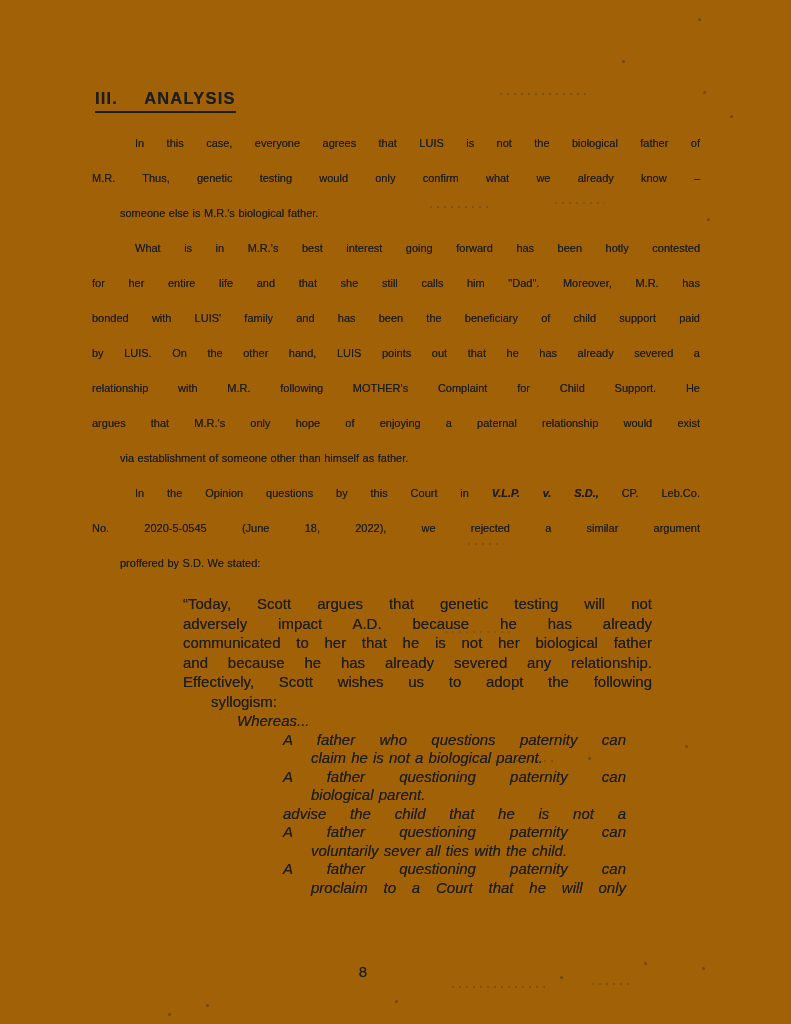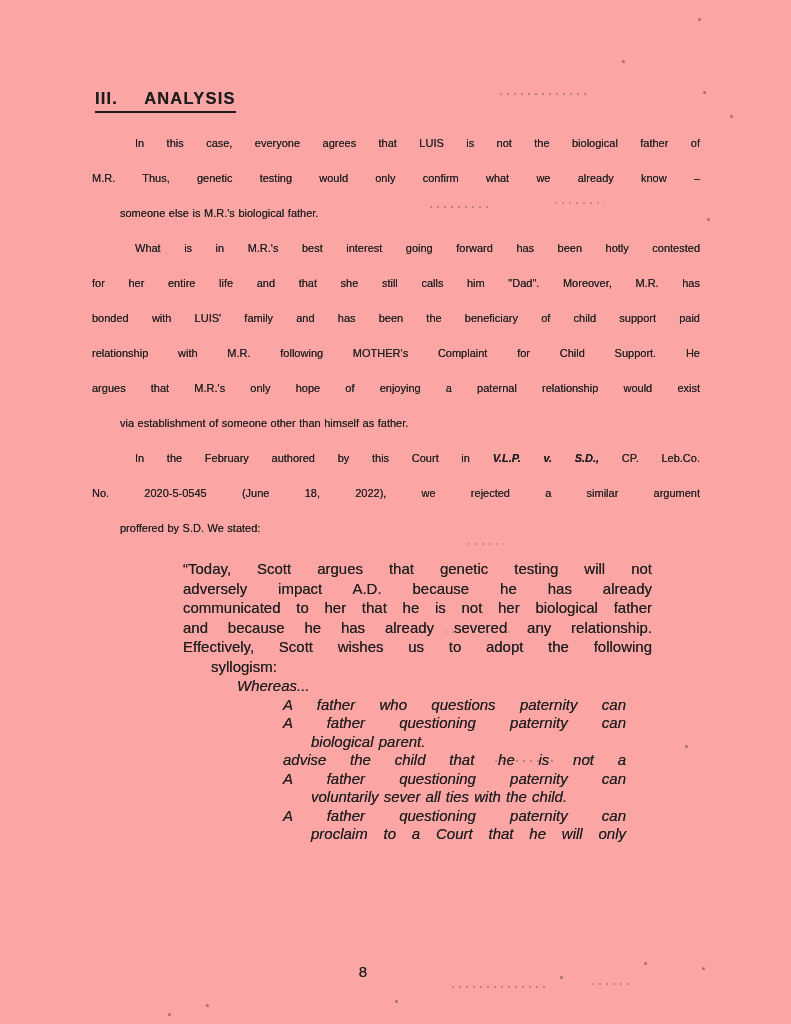--- a/index.html
+++ b/index.html
@@ -1,21 +1,21 @@
 <!DOCTYPE html>
 <html><head>
 <meta charset="utf-8">
 <style>
   html, body { margin: 0; padding: 0; background: #ffffff; }
 
   .page {
     position: relative;
     width: 791px;
     height: 1024px;
-    background: #fca5a5;
+    background: #a16207;
     overflow: hidden;
     font-family: "Liberation Sans", "DejaVu Sans", sans-serif;
     color: #1d1d1d;
     text-shadow: 0 0 0.55px rgba(25,25,25,0.75);
   }
 
   .content {
     position: absolute;
     left: 92px;
     top: 88px;
@@ -82,46 +82,48 @@
     <div class="para indent-first">
         <div class="line line-first">In this case, everyone agrees that LUIS is not the biological father of</div>
         <div class="line">M.R. Thus, genetic testing would only confirm what we already know –</div>
         <div class="line line-last">someone else is M.R.'s biological father.</div>
       </div>
 
     <div class="para indent-first">
         <div class="line line-first">What is in M.R.'s best interest going forward has been hotly contested</div>
         <div class="line">for her entire life and that she still calls him "Dad". Moreover, M.R. has</div>
         <div class="line">bonded with LUIS' family and has been the beneficiary of child support paid</div>
+        <div class="line">by LUIS. On the other hand, LUIS points out that he has already severed a</div>
         <div class="line">relationship with M.R. following MOTHER's Complaint for Child Support. He</div>
         <div class="line">argues that M.R.'s only hope of enjoying a paternal relationship would exist</div>
         <div class="line line-last">via establishment of someone other than himself as father.</div>
       </div>
 
     <div class="para">
-      <div class="line p3-line1"><span>In the February authored by this Court in </span><span class="citation">V.L.P. v. S.D.,</span><span> CP. Leb.Co.</span></div>
+      <div class="line p3-line1"><span>In the Opinion questions by this Court in </span><span class="citation">V.L.P. v. S.D.,</span><span> CP. Leb.Co.</span></div>
       <div>
           <div class="line line-first">No. 2020-5-0545 (June 18, 2022), we rejected a similar argument</div>
           <div class="line line-last">proffered by S.D. We stated:</div>
         </div>
     </div>
 
     <div class="quote">
       <div>
           <div class="line line-first">“Today, Scott argues that genetic testing will not</div>
           <div class="line">adversely impact A.D. because he has already</div>
           <div class="line">communicated to her that he is not her biological father</div>
           <div class="line">and because he has already severed any relationship.</div>
           <div class="line">Effectively, Scott wishes us to adopt the following</div>
           <div class="line line-last">syllogism:</div>
         </div>
       <div class="quote-whereas">Whereas...</div>
       <div class="premises">
         <div class="premise">
             <div class="line line-first">A father who questions paternity can</div>
+            <div class="line line-last">claim he is not a biological parent.</div>
           </div>
         <div class="premise">
             <div class="line line-first">A father questioning paternity can</div>
             <div class="line line-last">biological parent.</div>
             <div class="line">advise the child that he is not a</div>
           </div>
         <div class="premise">
             <div class="line line-first">A father questioning paternity can</div>
             <div class="line line-last">voluntarily sever all ties with the child.</div>
           </div>

